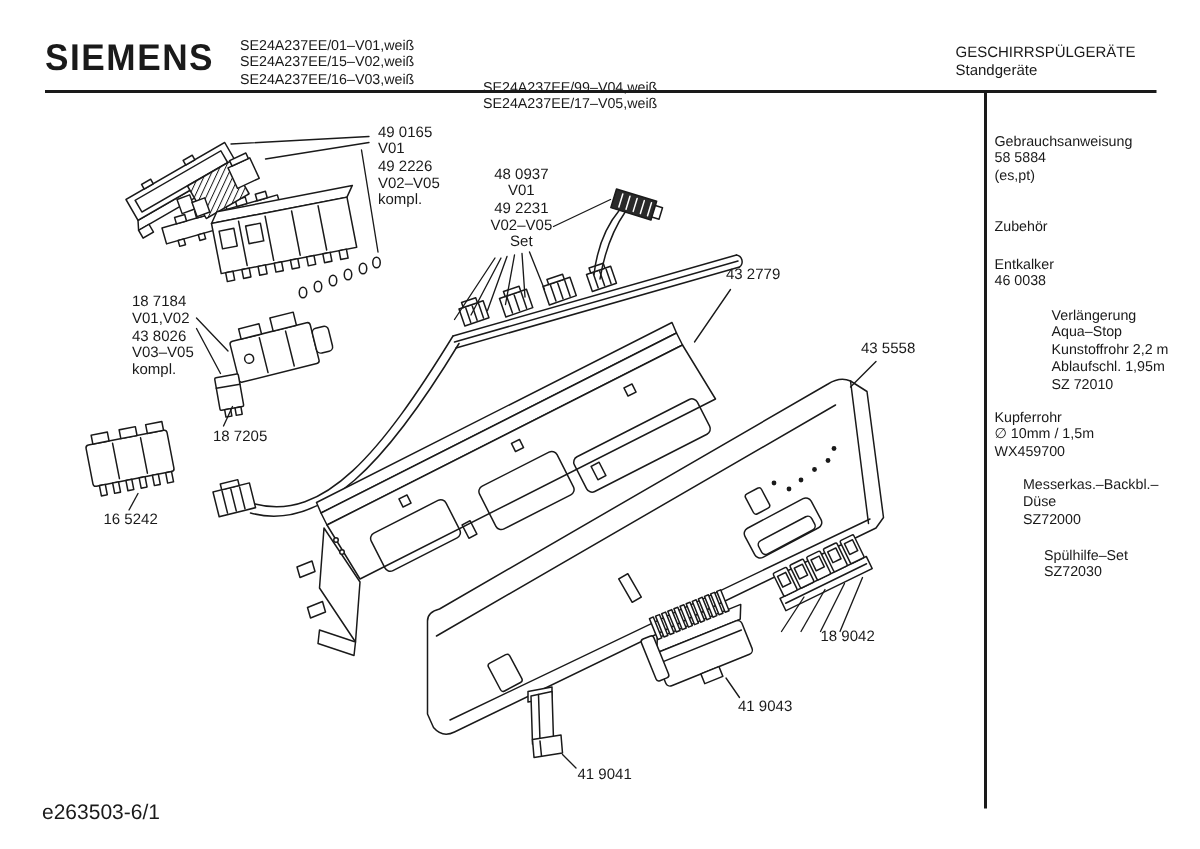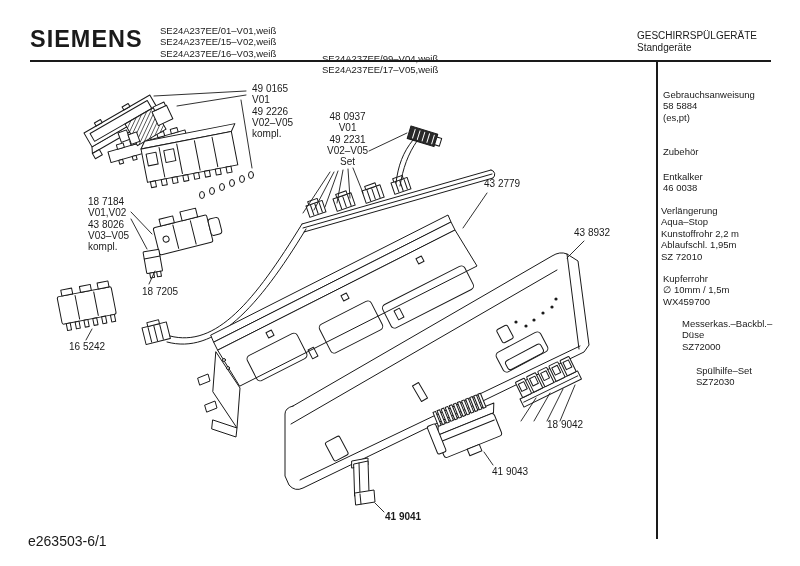--- a/index.html
+++ b/index.html
@@ -27,21 +27,21 @@
 <div class="txt hdr" style="left:637px;top:30px;"><span>GESCHIRRSPÜLGERÄTE</span><br><span>Standgeräte</span></div>
 <div class="hrule"></div>
 <div class="vrule"></div>
 
 <div class="txt" style="left:663px;top:89px;">Gebrauchsanweisung
 58 5884
 (es,pt)</div>
 <div class="txt" style="left:663px;top:146px;">Zubehör</div>
 <div class="txt" style="left:663px;top:171px;">Entkalker
 46 0038</div>
-<div class="txt" style="left:661px;top:205px;">Verlängerung
+<div class="txt" style="left:701px;top:205px;">Verlängerung
 Aqua–Stop
 Kunstoffrohr 2,2 m
 Ablaufschl. 1,95m
 SZ 72010</div>
 <div class="txt" style="left:663px;top:273px;">Kupferrohr
 ∅ 10mm / 1,5m
 WX459700</div>
 <div class="txt" style="left:682px;top:318px;">Messerkas.–Backbl.–
 Düse
 SZ72000</div>
@@ -332,25 +332,25 @@
 V01
 49 2226
 V02–V05
 kompl.</div>
 <div class="lbl" style="left:327px;top:111px;text-align:center;">48 0937
 V01
 49 2231
 V02–V05
 Set</div>
 <div class="lbl" style="left:484px;top:178px;">43 2779</div>
-<div class="lbl" style="left:574px;top:227px;">43 8932</div>
+<div class="lbl" style="left:574px;top:227px;">43 5558</div>
 <div class="lbl" style="left:88px;top:196px;">18 7184
 V01,V02
 43 8026
 V03–V05
 kompl.</div>
 <div class="lbl" style="left:142px;top:286px;">18 7205</div>
 <div class="lbl" style="left:69px;top:341px;">16 5242</div>
 <div class="lbl" style="left:547px;top:419px;">18 9042</div>
 <div class="lbl" style="left:492px;top:466px;">41 9043</div>
-<div class="lbl" style="left:385px;top:511px;font-weight:bold;">41 9041</div>
+<div class="lbl" style="left:385px;top:511px;">41 9041</div>
 
 <div class="foot">e263503-6/1</div>
 
 </body></html>

